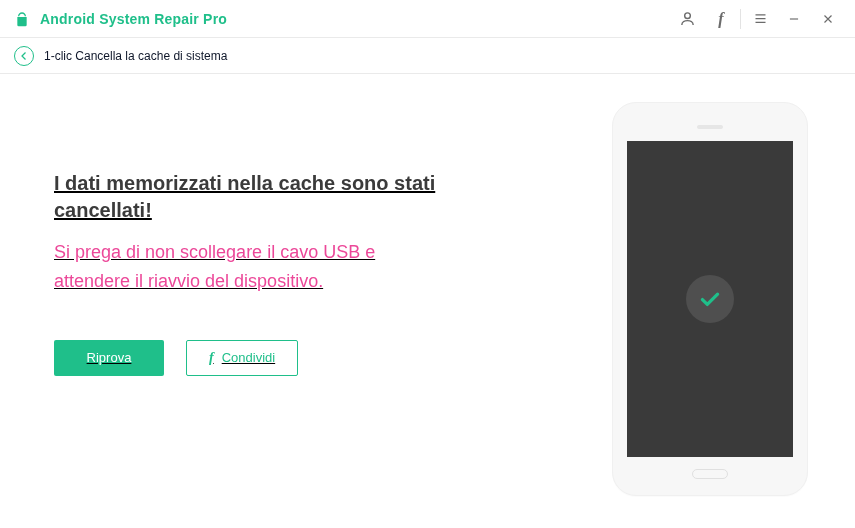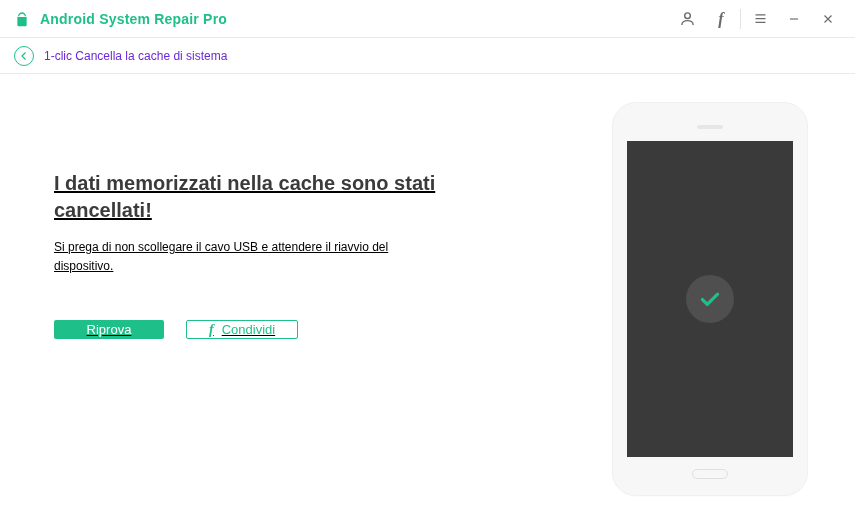--- a/index.html
+++ b/index.html
@@ -30,38 +30,38 @@
     padding: 0 14px;
     border-bottom: 1px solid #eaeaea;
     background: #fff;
     gap: 10px;
   }
   .back-btn {
     width: 20px; height: 20px; border: 1.5px solid #1fbf8a; border-radius: 50%;
     display: flex; align-items: center; justify-content: center; cursor: pointer;
     color: #1fbf8a;
   }
-  .breadcrumb .crumb { font-size: 12px; color: #6d28d9; }
+  .breadcrumb .crumb { font-size: 12px; color: #0f172a; }
 
   .content {
     position: relative;
     height: calc(528px - 38px - 36px);
     padding: 0;
     display: flex;
     text-decoration: underline;
   }
   .left {
     flex: 1;
     padding: 96px 20px 0 54px;
   }
   .headline { font-size: 20px; color: #3b3b3b; font-weight: 600; line-height: 1.35; max-width: 400px; }
-  .subtext { margin-top: 14px; font-size: 12px; color: #000000; line-height: 1.6; max-width: 360px; }
+  .subtext { margin-top: 14px; font-size: 18px; color: #ec4899; line-height: 1.6; max-width: 360px; }
   .buttons { margin-top: 44px; display: flex; gap: 22px; }
   .btn {
-    height: 19px; min-width: 110px; padding: 0 22px; font-size: 13px;
+    height: 36px; min-width: 110px; padding: 0 22px; font-size: 13px;
     display: flex; align-items: center; justify-content: center; gap: 8px;
     cursor: pointer; border-radius: 2px;
   }
   .btn-primary { background: #1fbf8a; color: #fff; border: none; }
   .btn-secondary { background: #fff; color: #1fbf8a; border: 1px solid #1fbf8a; }
   .btn-secondary .ficon { font-family: Georgia, serif; font-style: italic; font-weight: 700; font-size: 14px; }
 
   .right {
     width: 290px;
     display: flex; align-items: flex-start; justify-content: center;

